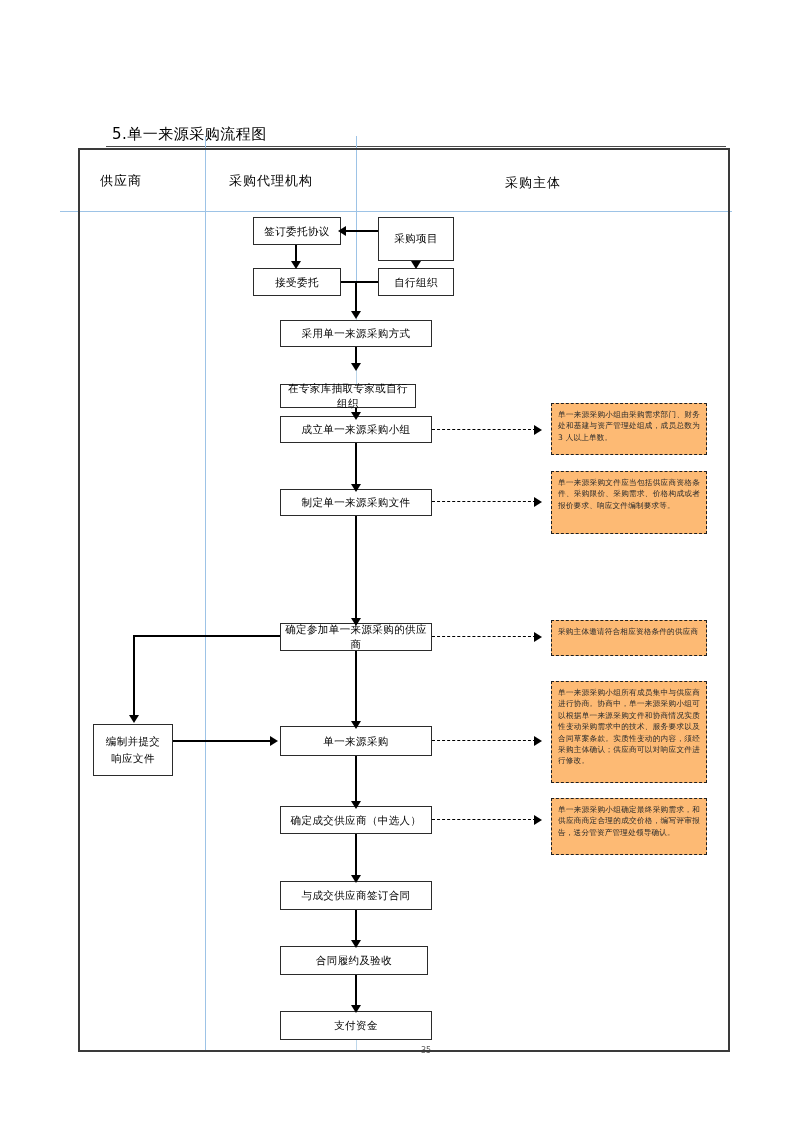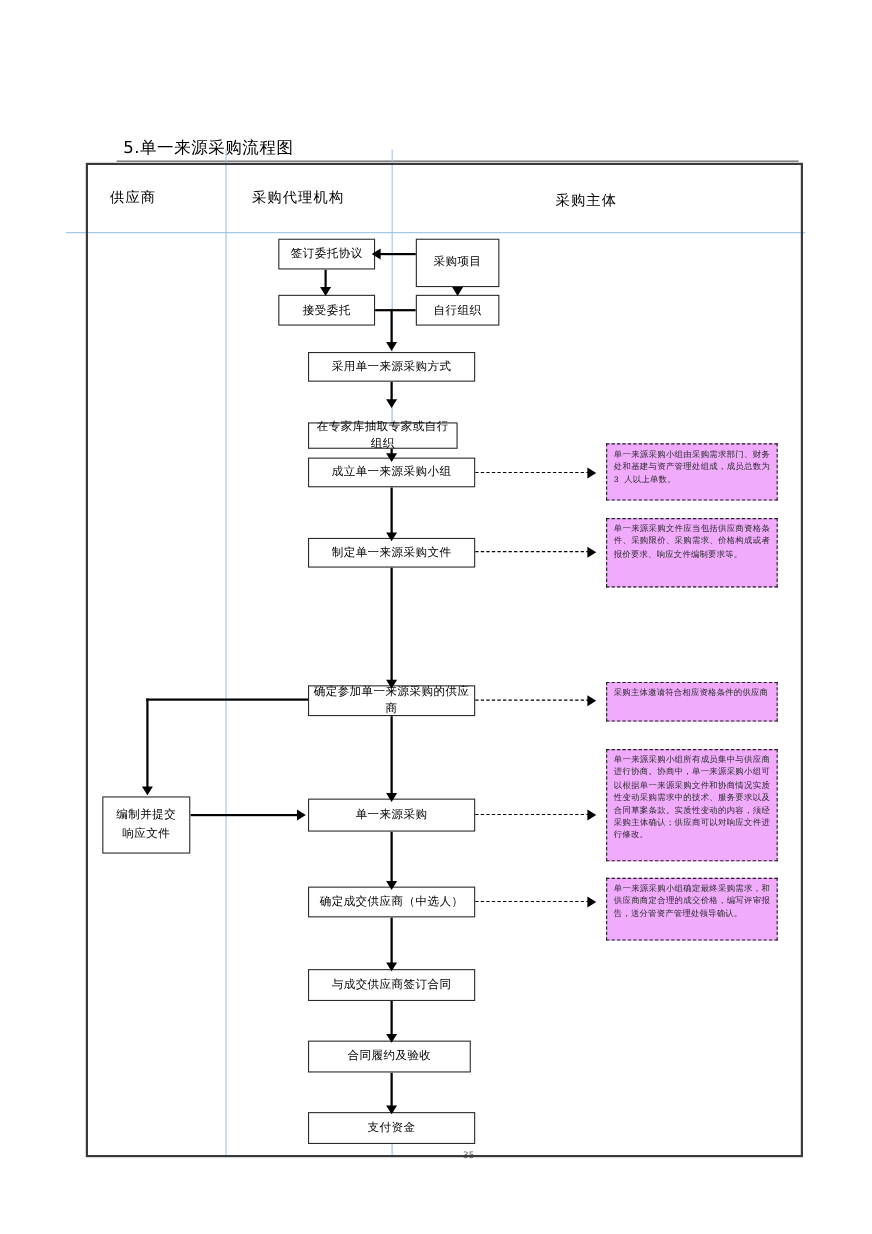--- a/index.html
+++ b/index.html
@@ -87,29 +87,28 @@
   .node.two-line {
     flex-direction: column;
     line-height: 17px;
   }
 
   
   .note {
     position: absolute;
     box-sizing: border-box;
     border: 1.3px dashed #1f1f1f;
-    background: #f0abfc;
+    background: #fdba74;
     font-size: 7.6px;
     line-height: 11.4px;
     letter-spacing: 0.2px;
     padding: 5px 6px;
     text-align: justify;
     color: #2b2b2b;
     z-index: 4;
-    font-family: Liberation Mono, monospace;
   }
 
   
   .ln {
     position: absolute;
     background: #000000;
     z-index: 3;
   }
   .ln-v { width: 2px; }
   .ln-h { height: 2px; }

